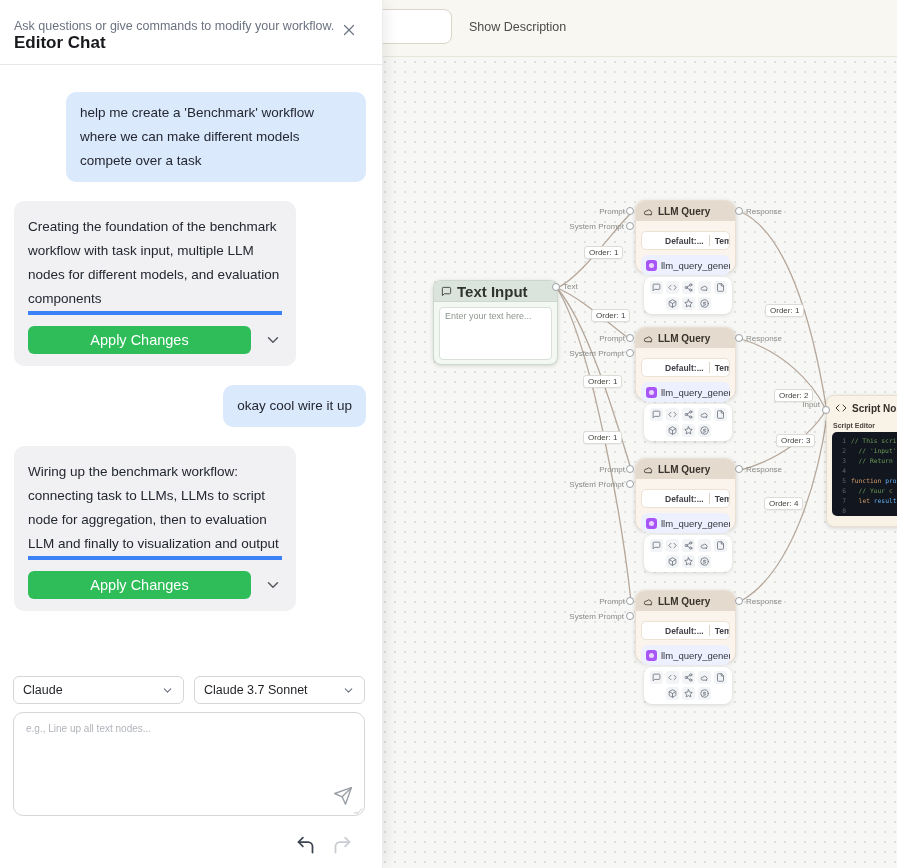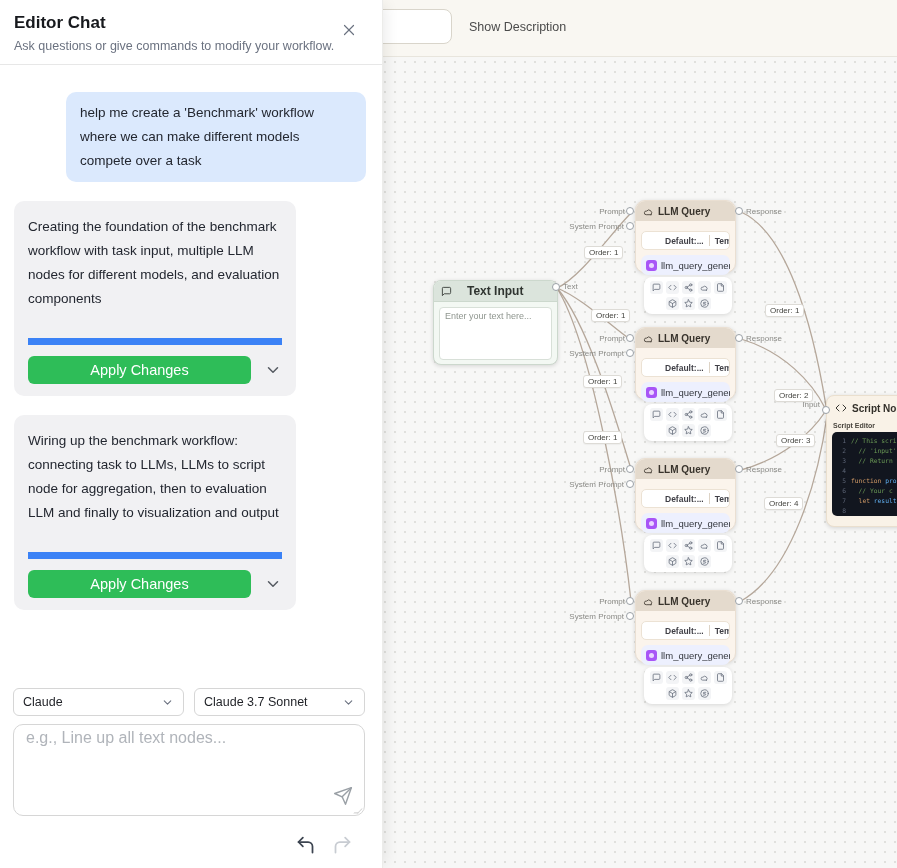--- a/index.html
+++ b/index.html
@@ -12,21 +12,21 @@
   #canvas { position:absolute; left:0; top:57px; right:0; bottom:0;
     background:#f7f7f6;
     background-image:radial-gradient(#e0e0dd 1px, transparent 1.1px);
     background-size:10px 10px; z-index:0; }
   #flow { position:absolute; inset:0; z-index:2; }
   #edges { position:absolute; inset:0; pointer-events:none; }
 
   .node { position:absolute; border-radius:10px; box-shadow:0 1px 4px rgba(0,0,0,.14); }
   
   .ti-node { left:433px; top:280px; width:125px; height:85px; background:#f3f8f3; border:1px solid #ccd8cd; border-radius:8px; }
-  .ti-header { display:flex; align-items:center; gap:15px; height:21px; padding:0 7px; background:#dbe4dc; border-bottom:1px solid #ccd8cd; border-radius:7px 7px 0 0; font-size:12px; font-weight:bold; color:#2f3430; }
+  .ti-header { display:flex; align-items:center; gap:5px; height:21px; padding:0 7px; background:#dbe4dc; border-bottom:1px solid #ccd8cd; border-radius:7px 7px 0 0; font-size:15px; font-weight:bold; color:#2f3430; }
   .ti-body { padding:5px; }
   .ti-textarea { height:53px; background:#fff; border:1px solid #d8e0d8; border-radius:4px; padding:3px 5px; font-size:9px; color:#8f968f; }
 
   
   .llm-node { width:101px; height:73px; background:#fbf4ec; border:1px solid #eadfd2; }
   .llm-header { display:flex; align-items:center; gap:4px; height:20px; padding:0 7px; background:#e4dacd; border-radius:9px 9px 0 0; font-size:10px; font-weight:bold; color:#38332c; }
   .llm-subrow { display:flex; align-items:center; gap:3px; margin:10px 5px 0 5px; height:19px; background:#fff; border:1px solid #ece2d4; border-radius:5px; padding:0 20px; font-size:8.5px; font-weight:bold; color:#3f3f46; white-space:nowrap; overflow:hidden; }
   .llm-subdiv { width:1px; height:11px; background:#ddd3c5; margin:0 2px; flex:none; }
   .llm-pill { display:flex; align-items:center; gap:4px; margin:5px 5px 0 5px; height:20px; background:#edf0fe; border-radius:7px; padding:0 5px; font-size:9.5px; color:#33363d; white-space:nowrap; overflow:hidden; }
   .pill-icon { flex:none; width:11px; height:11px; border-radius:3px; background:#a855f7; position:relative; }
@@ -55,30 +55,30 @@
   #chat-panel { position:absolute; left:0; top:0; width:383px; height:868px; background:#fff; z-index:10; display:flex; flex-direction:column; border-right:1px solid #ececea; box-shadow:6px 0 14px -4px rgba(0,0,0,.09); }
   #chat-header { position:relative; padding:13px 14px 11px 14px; border-bottom:1px solid #e7e7e7; }
   #chat-title { font-size:17px; font-weight:bold; color:#17191d; }
   #chat-subtitle { font-size:12.5px; color:#6b7280; margin-top:6px; }
   #chat-close { position:absolute; right:24px; top:21px; width:18px; height:18px; color:#6b7280; background:none; border:none; cursor:pointer; }
 
   #messages { flex:1; padding:27px 16px 0 14px; display:flex; flex-direction:column; gap:19px; overflow:hidden; }
   .bubble { border-radius:10px; font-size:13.5px; line-height:1.78; color:#232730; }
   .bubble.user { align-self:flex-end; background:#dbe9fd; padding:9px 14px; max-width:300px; }
   .bubble.assistant { align-self:stretch; margin-right:70px; background:#f1f1f3; padding:14px 14px 12px 14px; }
-  .apply-row { border-top:7px solid #3b82f6; margin-top:27px; padding-top:11px; display:flex; align-items:center; gap:13px; }
+  .apply-row { border-top:4px solid #3b82f6; margin-top:0; padding-top:11px; display:flex; align-items:center; gap:13px; }
   .apply-btn { flex:1; height:28px; border:none; border-radius:6px; background:#2ebd58; color:#fff; font-size:14.5px; font-family:inherit; cursor:pointer; }
   .apply-chevron { background:none; border:none; color:#555a61; width:18px; height:18px; padding:0; cursor:pointer; }
 
   #footer { padding:0 17px 12px 13px; }
   #selects-row { display:flex; gap:10px; margin-bottom:8px;align-items:center; }
   .select-box { flex:1; height:28px; border:1px solid #d6d6d6; border-radius:6px; background:#fff; display:flex; align-items:center; justify-content:space-between; padding:0 9px; font-size:12.5px; color:#1f2126; cursor:pointer; }
   .select-box .chev { color:#6b7280; width:13px; height:13px; }
   #input-wrap { position:relative; }
-  #chat-input { width:100%; height:92px; border:1px solid #d6d6d6; border-radius:10px; padding:4px 12px; font-size:16px; font-family:inherit; color:#232730; resize:none; outline:none; }
+  #chat-input { width:100%; height:104px; border:1px solid #d6d6d6; border-radius:10px; padding:10px 12px; font-size:10px; font-family:inherit; color:#232730; resize:none; outline:none; }
   #chat-input::placeholder { color:#b0b4ba; }
   #send-btn { position:absolute; right:12px; bottom:14px; width:20px; height:20px; color:#9aa0a6; background:none; border:none; padding:0; cursor:pointer; }
   #resize-grip { position:absolute; right:3px; bottom:5px; width:8px; height:8px; border-right:2px solid #c9c9c9; border-bottom:2px solid #c9c9c9; transform:skew(-45deg) scale(.6); opacity:.8; }
   #history-row { display:flex; justify-content:flex-end; gap:16px; margin-top:15px; padding-right:12px; }
   .hist-btn { width:21px; height:21px; background:none; border:none; padding:0; cursor:pointer; }
   #undo-btn { color:#3c4450; } #redo-btn { color:#c8ccd2; }
   svg.ic { display:block; width:100%; height:100%; fill:none; stroke:currentColor; stroke-width:2; stroke-linecap:round; stroke-linejoin:round; }
 </style>
 </head>
 <body>
@@ -461,22 +461,22 @@
     <div class="port-label" style="left: 624px; top: 612px; transform: translateX(-100%);">System Prompt</div>
     <div class="port-label" style="left: 746px; top: 597px;">Response</div>
     <div class="handle" style="left: 552px; top: 283px;"></div>
     <div class="port-label" style="left: 563px; top: 282px;">Text</div>
     <div class="handle" style="left: 822px; top: 406px;"></div>
     <div class="port-label" style="left: 820px; top: 400px; transform: translateX(-100%);">Input</div>
   </div>
 
 <div id="chat-panel">
   <div id="chat-header">
+    <div id="chat-subtitle">Ask questions or give commands to modify your workflow.</div>
     <div id="chat-title">Editor Chat</div>
-    <div id="chat-subtitle">Ask questions or give commands to modify your workflow.</div>
     <button id="chat-close">
       <svg class="ic" viewBox="0 0 24 24" style="stroke-width:1.6">
           <line x1="18" y1="6" x2="6" y2="18"></line>
           <line x1="6" y1="6" x2="18" y2="18"></line>
         </svg>
     </button>
   </div>
 
   <div id="messages">
     <div class="bubble user">
@@ -488,20 +488,23 @@
       <div class="apply-row">
         <button class="apply-btn">Apply Changes</button>
         <button class="apply-chevron">
           <svg class="ic" viewBox="0 0 24 24">
               <polyline points="6 9 12 15 18 9"></polyline>
             </svg>
         </button>
       </div>
     </div>
 
+    <div class="bubble user">
+      <span>okay cool wire it up</span>
+    </div>
 
     <div class="bubble assistant">
       <span>Wiring up the benchmark workflow: connecting task to LLMs, LLMs to script node for aggregation, then to evaluation LLM and finally to visualization and output</span>
       <div class="apply-row">
         <button class="apply-btn">Apply Changes</button>
         <button class="apply-chevron">
           <svg class="ic" viewBox="0 0 24 24">
               <polyline points="6 9 12 15 18 9"></polyline>
             </svg>
         </button>

